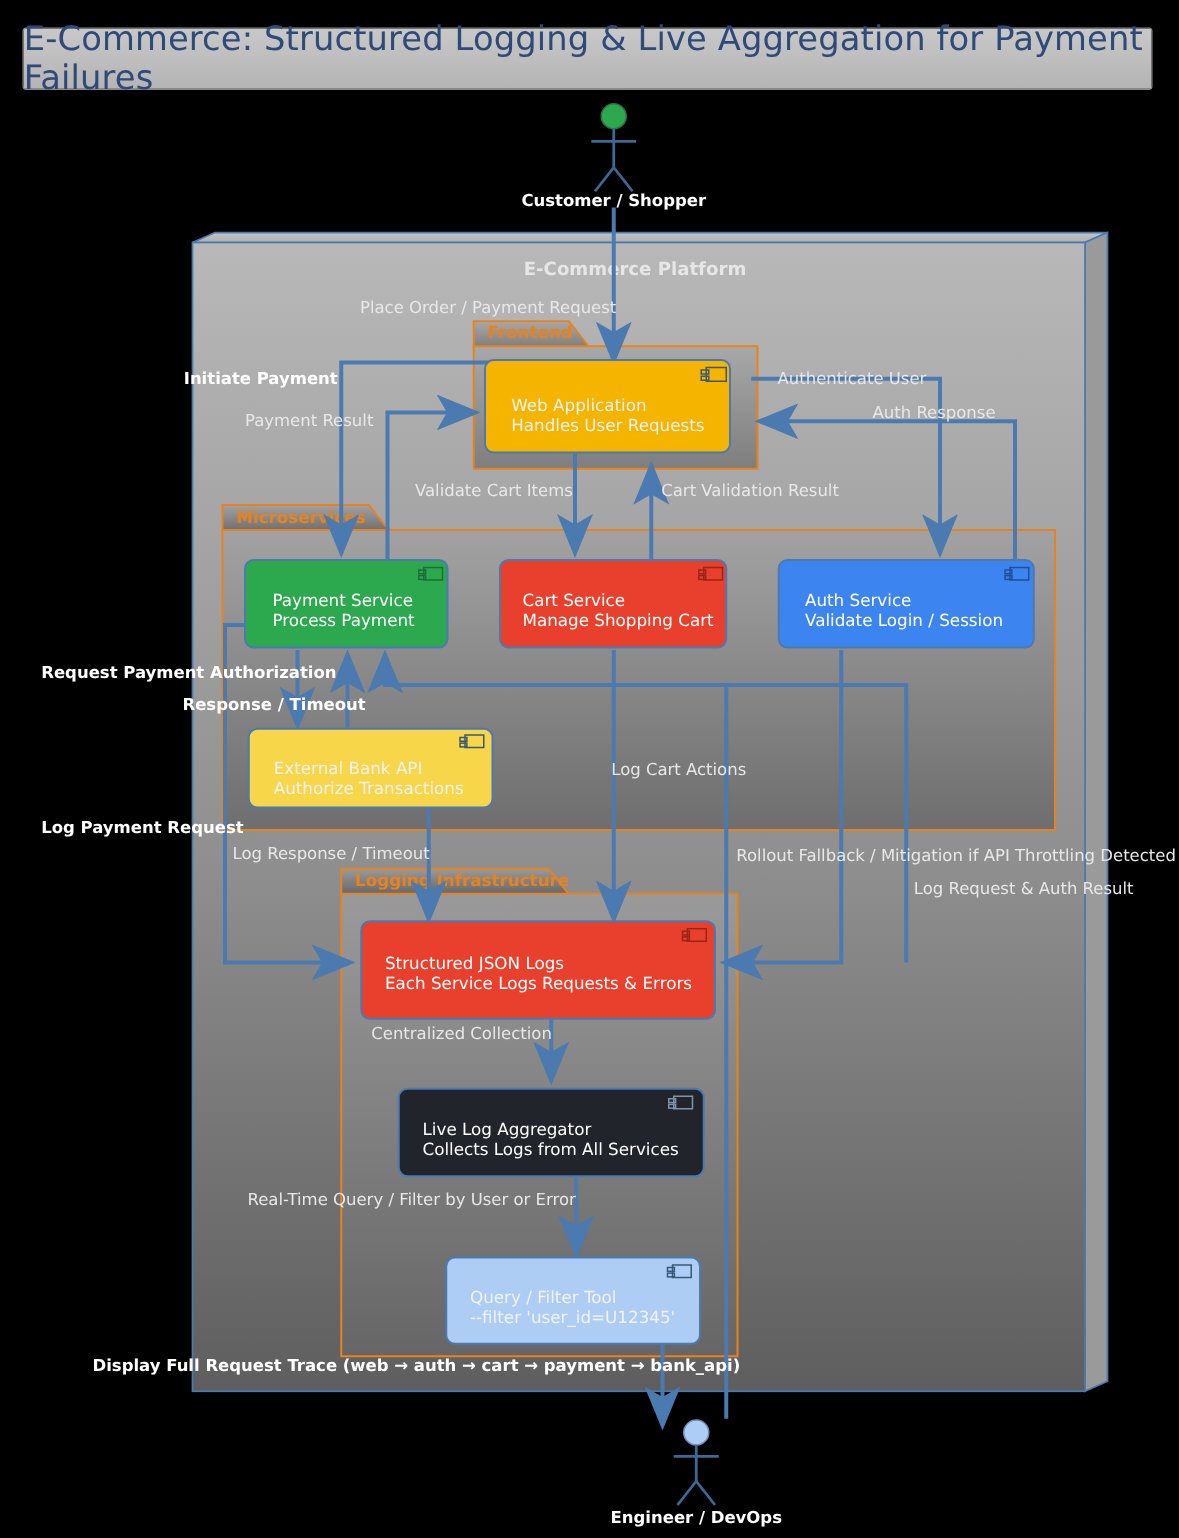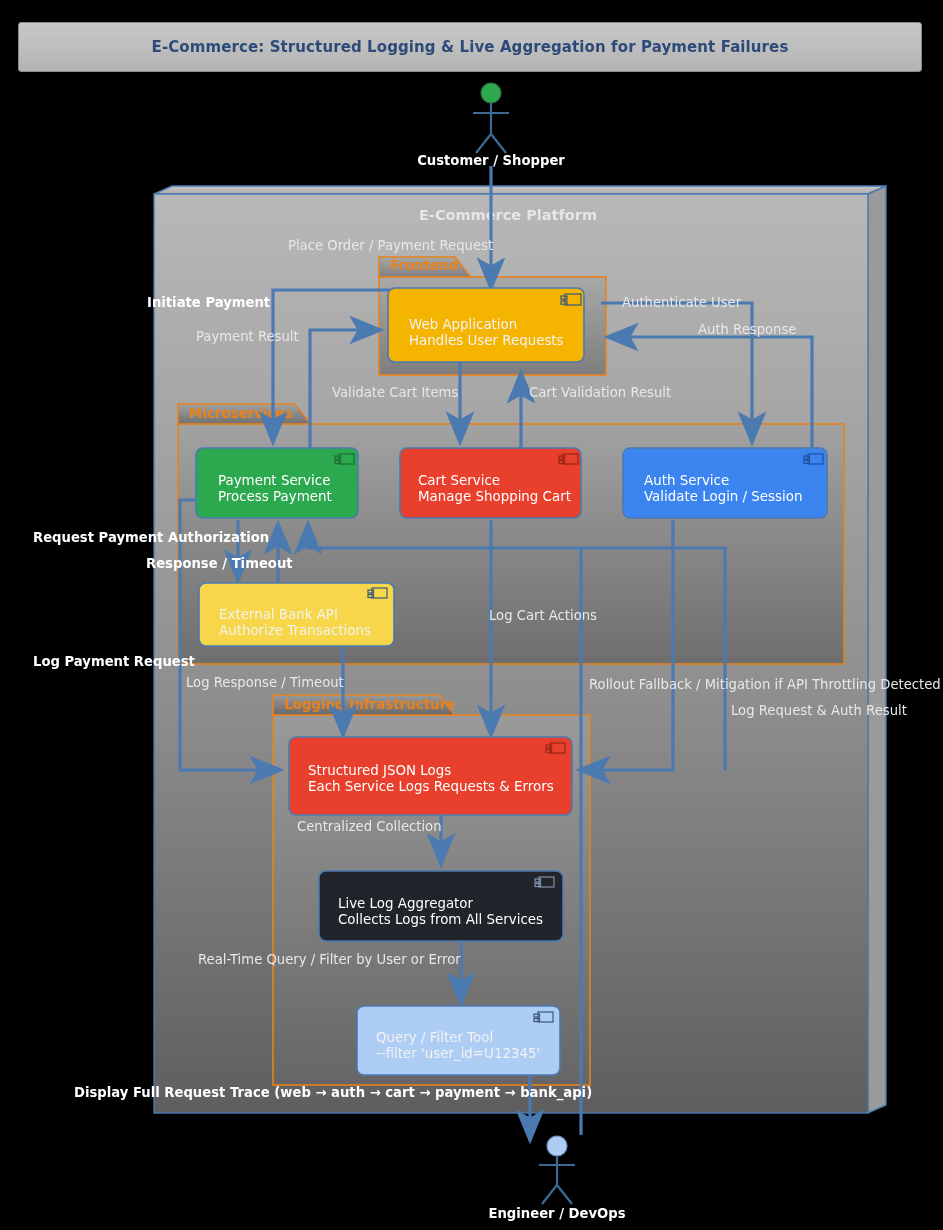--- a/index.html
+++ b/index.html
@@ -5,21 +5,21 @@
   html,body{margin:0;padding:0;background:#000;}
   body{width:943px;height:1230px;position:relative;overflow:hidden;
        font-family:"DejaVu Sans","Liberation Sans",sans-serif;}
   #stage{position:absolute;left:0;top:0;width:943px;height:1230px;}
   svg{position:absolute;left:0;top:0;}
   .title-bar{position:absolute;left:18px;top:22px;width:902px;height:48px;
       background:linear-gradient(180deg,#c8c8c8 0%,#b4b4b4 100%);
       border:1px solid #8c8c8c;border-radius:3px;
       box-shadow:2px 2px 3px rgba(0,0,0,.55);
       display:flex;align-items:center;justify-content:center;}
-  .title-bar span{font-size:15px;font-weight:bold;color:#2e4a78;letter-spacing:.1px;}
+  .title-bar span{font-size:27px;font-weight:normal;color:#2e4a78;letter-spacing:.1px;}
   .nodelabel{font-size:13.4px;fill:#ffffff;}
   .nodelabel.soft{fill:#f2f2f2;}
   .edgelabel{font-size:13.2px;fill:#e8e8e8;}
   .edgelabel.onblack{fill:#ffffff;font-weight:bold;}
   .actorlabel{font-size:13.2px;fill:#ffffff;font-weight:bold;}
   .grouplabel{font-size:13.4px;fill:#e8821e;font-weight:bold;}
   .platlabel{font-size:14.5px;fill:#e6e6e6;font-weight:bold;}
 </style>
 </head>
 <body>

